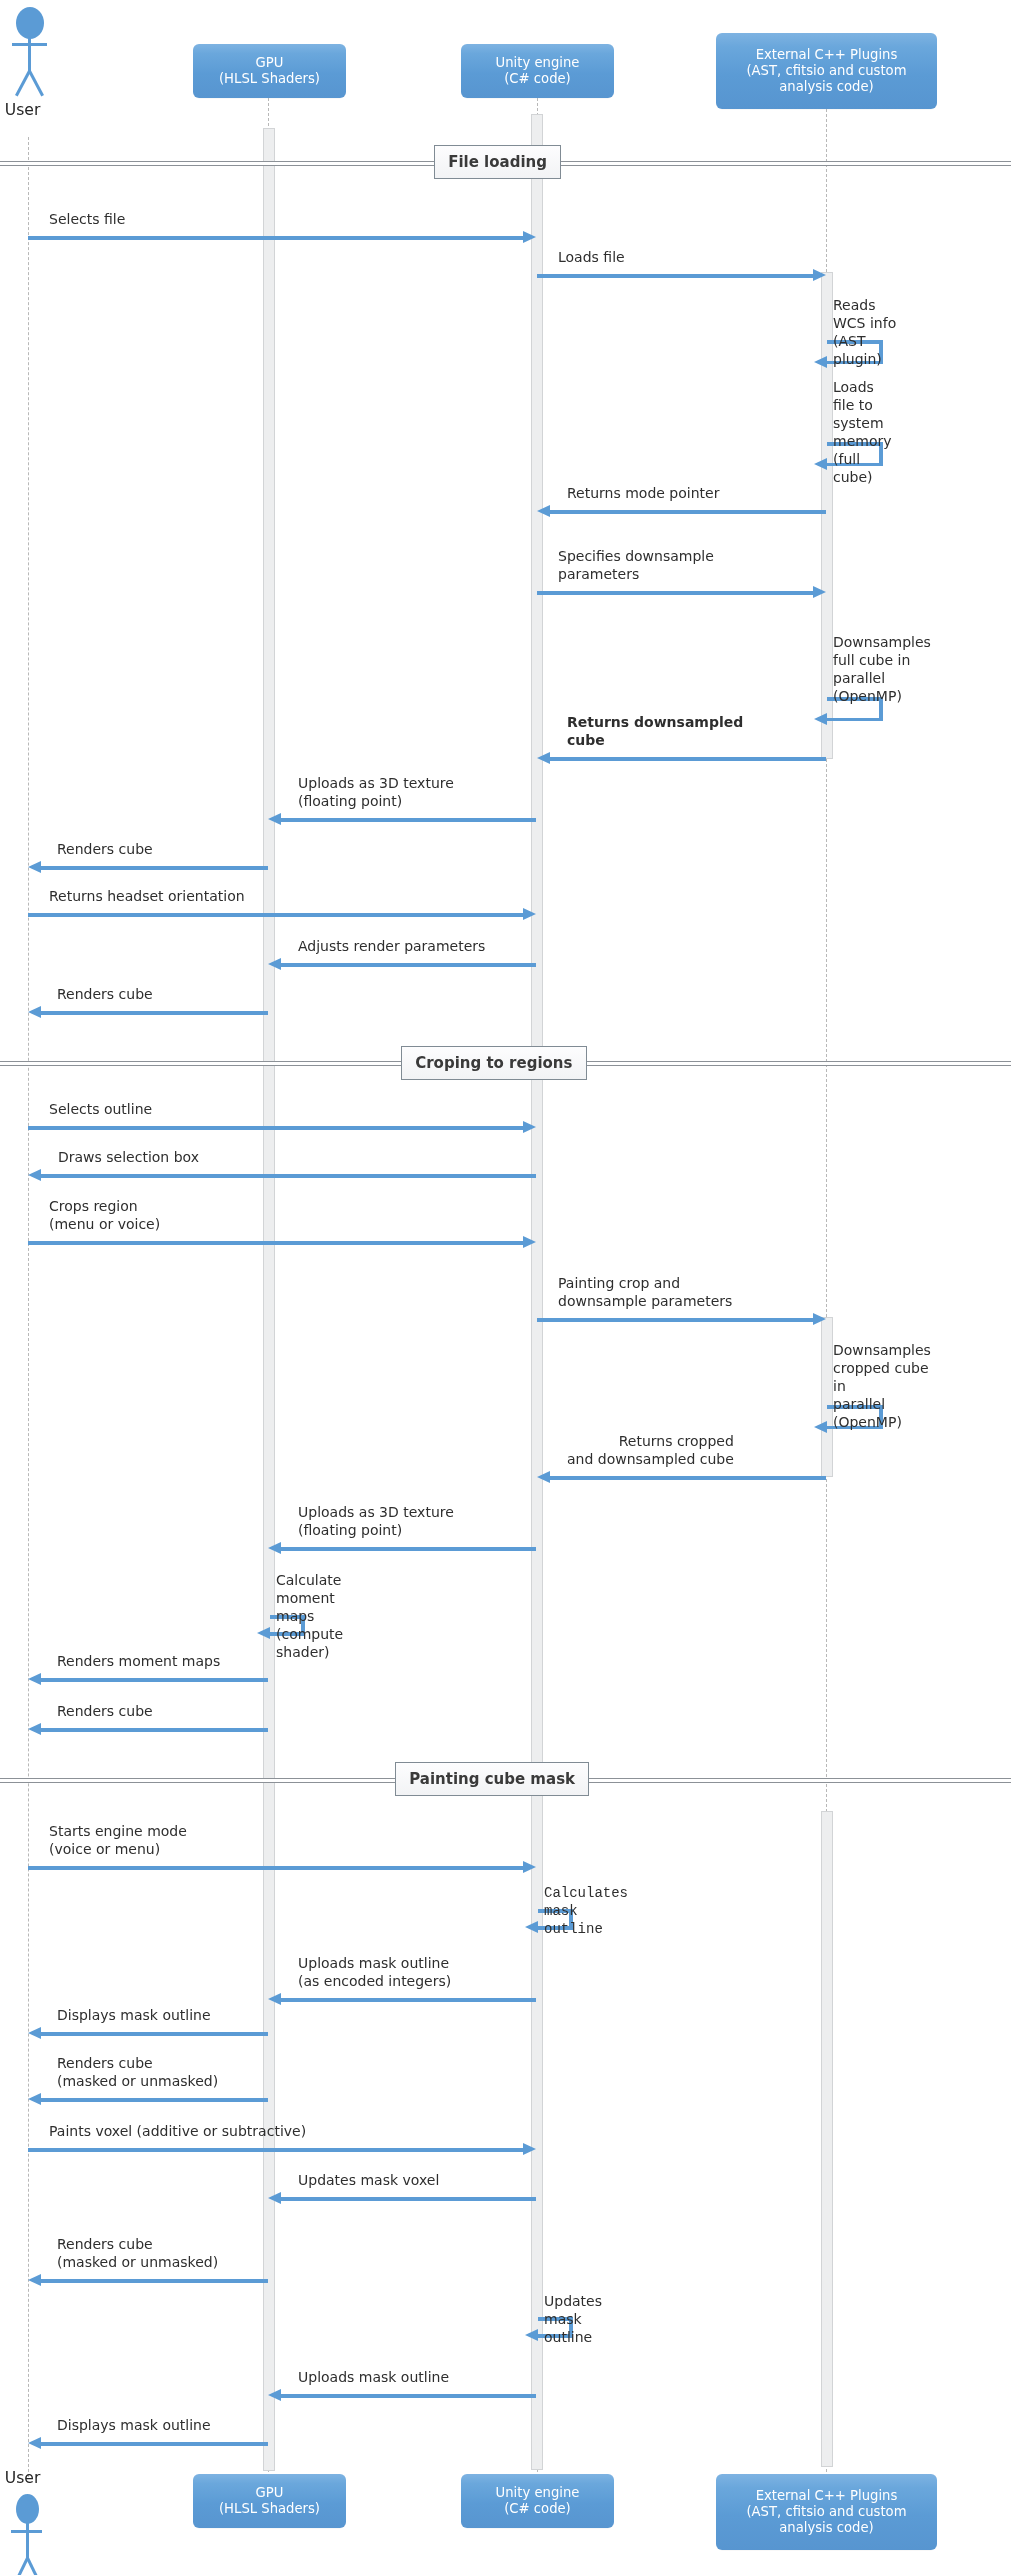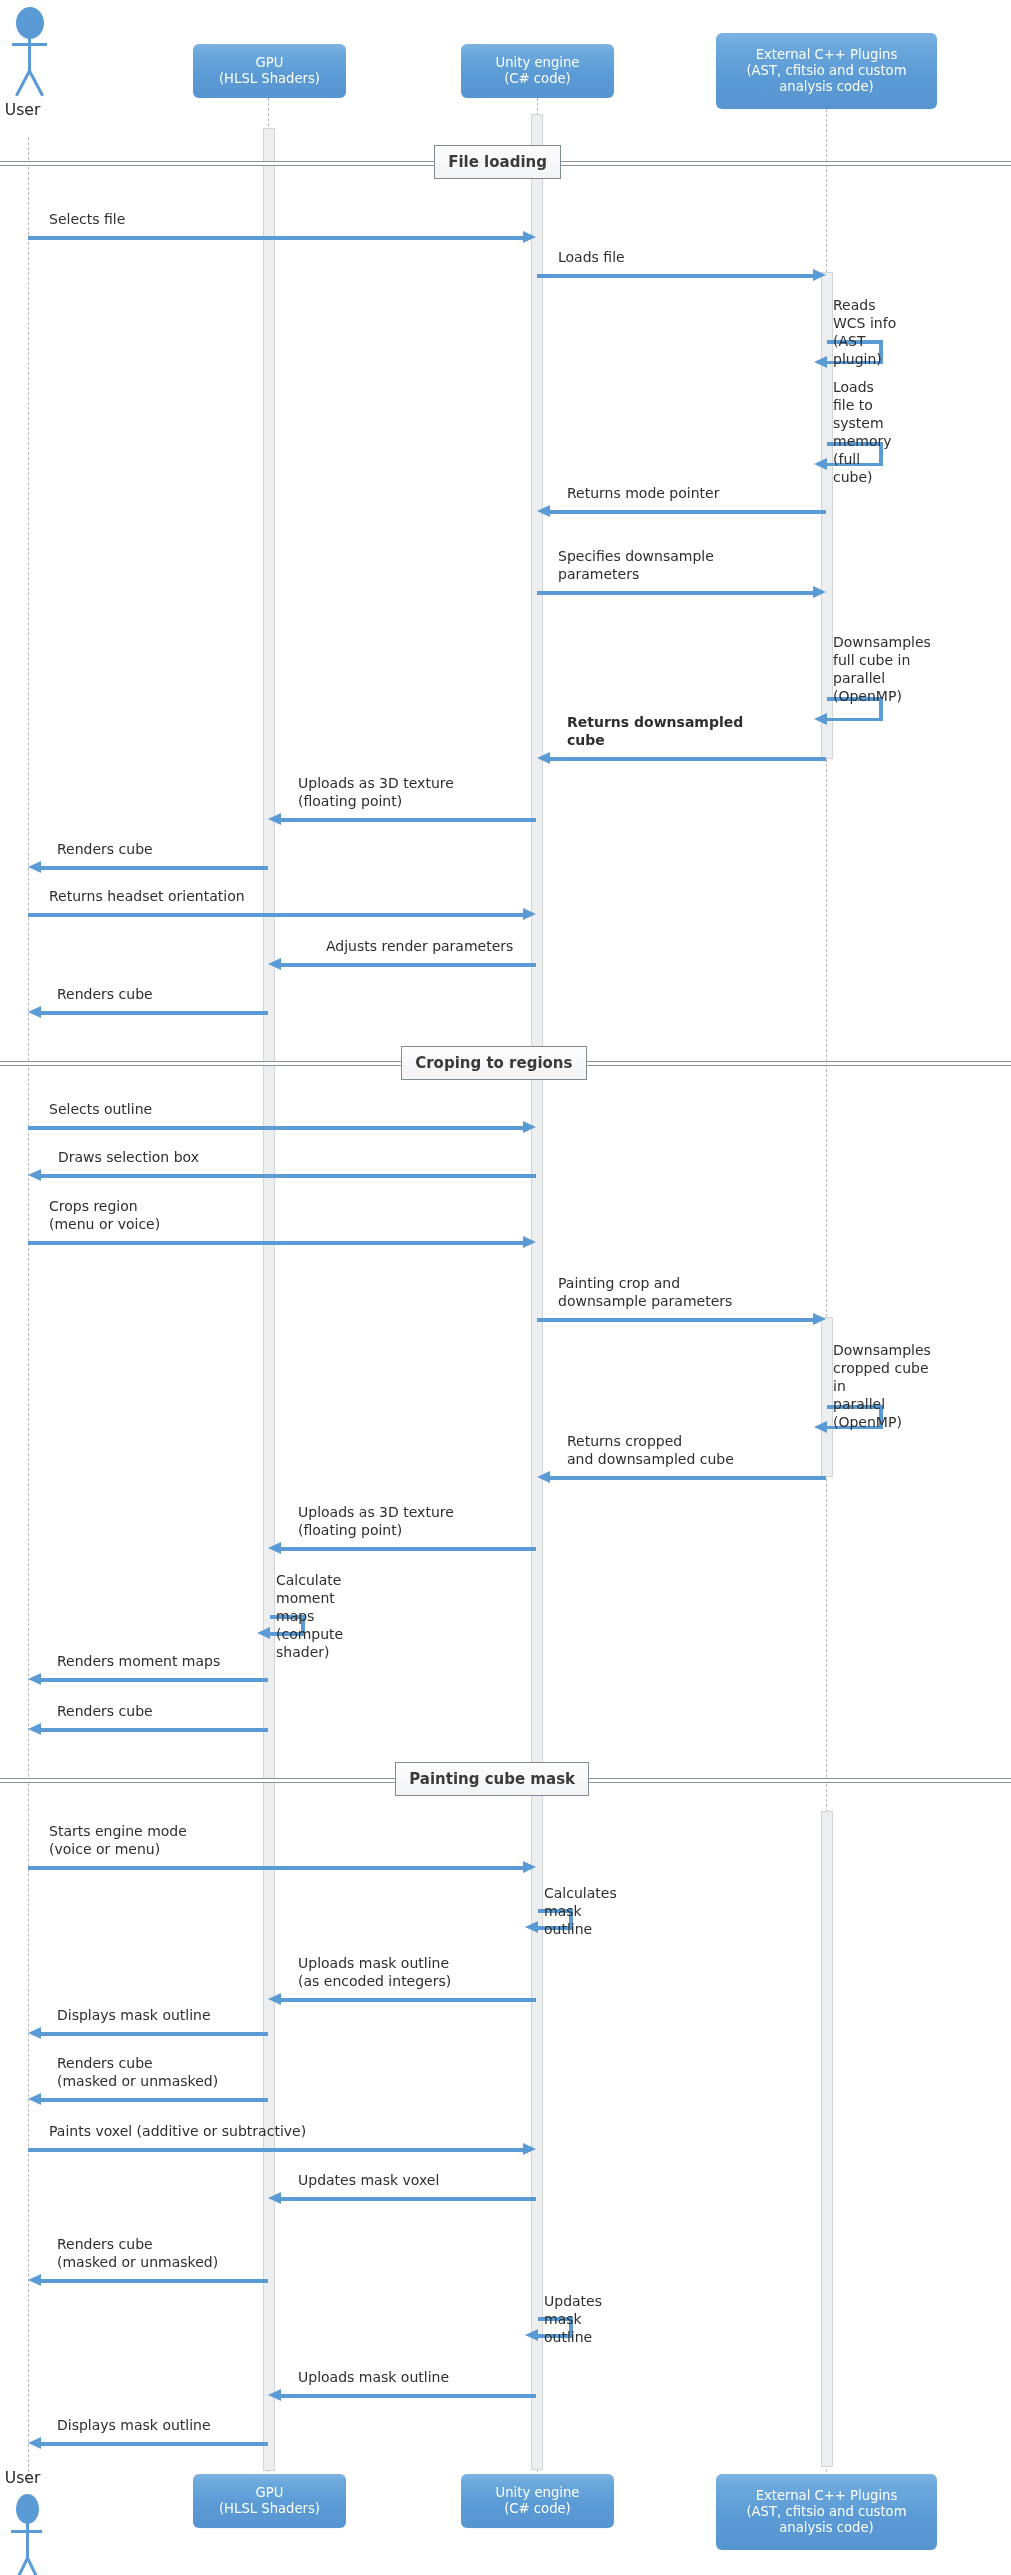--- a/index.html
+++ b/index.html
@@ -278,21 +278,21 @@
 
   <div class="msg" style="left:28px;top:913px;width:508px;">
     <div class="msg-line" style="left:0;width:495px;"></div>
     <div class="arrowhead right" style="left:495px;"></div>
     <div class="msg-label" style="left:21px;">Returns headset orientation</div>
   </div>
 
   <div class="msg" style="left:268px;top:963px;width:268px;">
     <div class="msg-line" style="left:13.2px;width:255px;"></div>
     <div class="arrowhead left" style="left:0;"></div>
-    <div class="msg-label" style="left:30px;margin-left:28px;">Adjusts render parameters</div>
+    <div class="msg-label" style="left:30px;">Adjusts render parameters</div>
   </div>
 
   <div class="msg" style="left:28px;top:1011px;width:240px;">
     <div class="msg-line" style="left:13.2px;width:227px;"></div>
     <div class="arrowhead left" style="left:0;"></div>
     <div class="msg-label" style="left:29px;">Renders cube</div>
   </div>
 
   <div class="sep" style="top:1061px;"></div>
   <div class="sectionlabel" style="left:401px;top:1046px;">Croping to regions</div>
@@ -329,21 +329,21 @@
     <div class="sc-bottom" style="top:20.5px;width:55px;"></div>
     <div class="sc-arrow" style="left:-13.2px;top:15.6px;"></div>
     <div class="sc-label" style="left:6px;top:-63px;">Downsamples
 cropped cube in
 parallel (OpenMP)</div>
   </div>
 
   <div class="msg" style="left:537px;top:1476px;width:289px;">
     <div class="msg-line" style="left:13.2px;width:276px;"></div>
     <div class="arrowhead left" style="left:0;"></div>
-    <div class="msg-label" style="left:30px;">Returns cropped
+    <div class="msg-label" style="left:30px;text-align:right;">Returns cropped
 and downsampled cube</div>
   </div>
 
   <div class="msg" style="left:268px;top:1547px;width:268px;">
     <div class="msg-line" style="left:13.2px;width:255px;"></div>
     <div class="arrowhead left" style="left:0;"></div>
     <div class="msg-label" style="left:30px;">Uploads as 3D texture
 (floating point)</div>
   </div>
 
@@ -376,21 +376,21 @@
     <div class="arrowhead right" style="left:495px;"></div>
     <div class="msg-label" style="left:21px;">Starts engine mode
 (voice or menu)</div>
   </div>
 
   <div class="selfcall" style="left:538px;top:1909px;width:72px;height:28px;">
     <div class="sc-top" style="width:35px;"></div>
     <div class="sc-right" style="left:31px;height:20.5px;"></div>
     <div class="sc-bottom" style="top:17px;width:35px;"></div>
     <div class="sc-arrow" style="left:-13.2px;top:12px;"></div>
-    <div class="sc-label" style="left:6px;top:-24px;">Calculates mask outline</div>
+    <div class="sc-label" style="left:6px;top:-24px;font-family:Liberation Mono, monospace;">Calculates mask outline</div>
   </div>
 
   <div class="msg" style="left:268px;top:1998px;width:268px;">
     <div class="msg-line" style="left:13.2px;width:255px;"></div>
     <div class="arrowhead left" style="left:0;"></div>
     <div class="msg-label" style="left:30px;">Uploads mask outline
 (as encoded integers)</div>
   </div>
 
   <div class="msg" style="left:28px;top:2032px;width:240px;">

